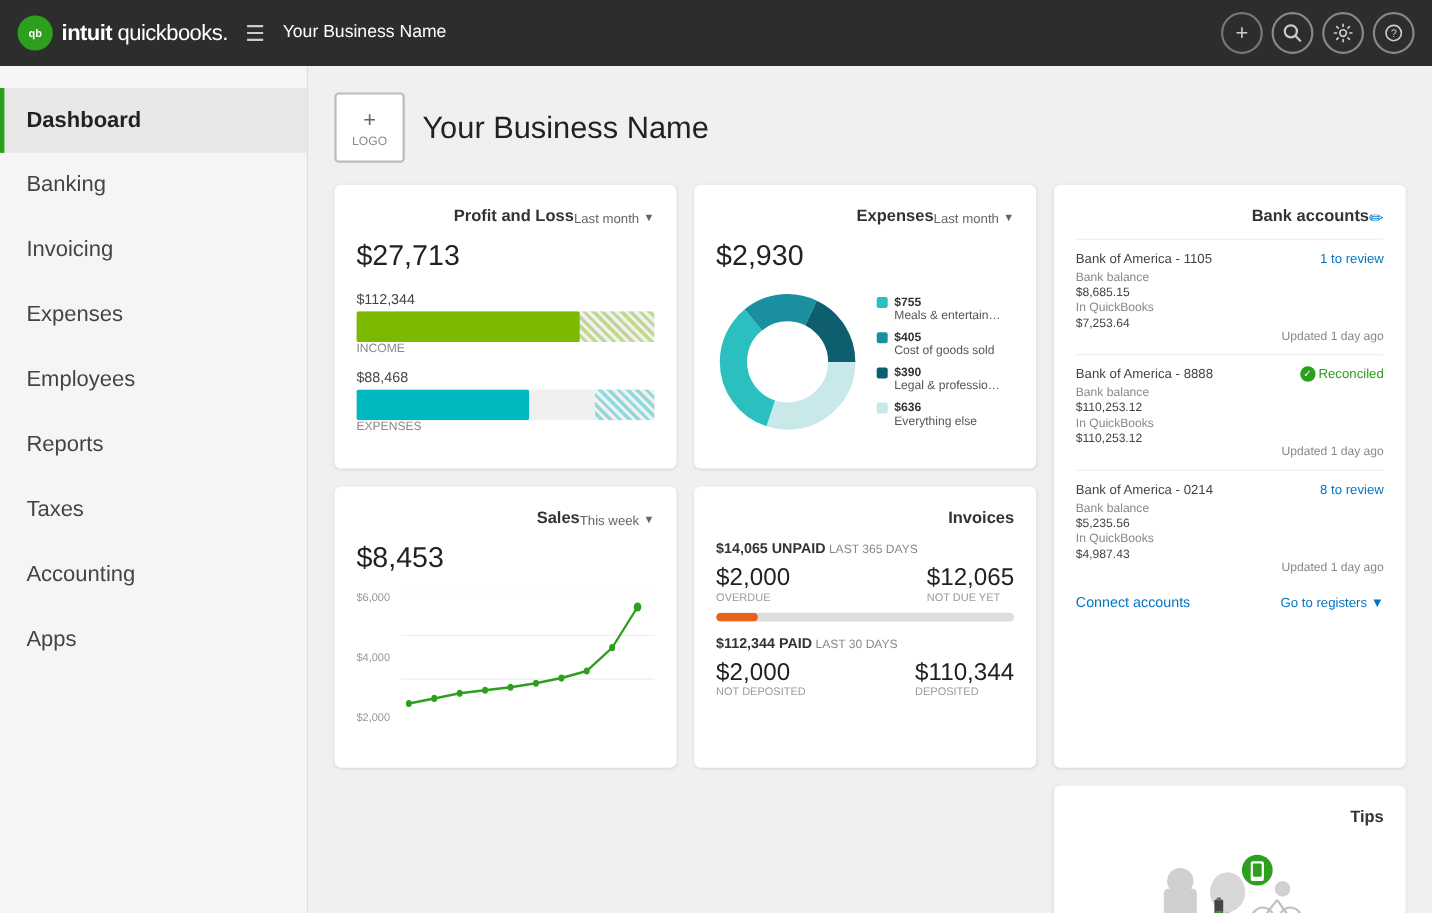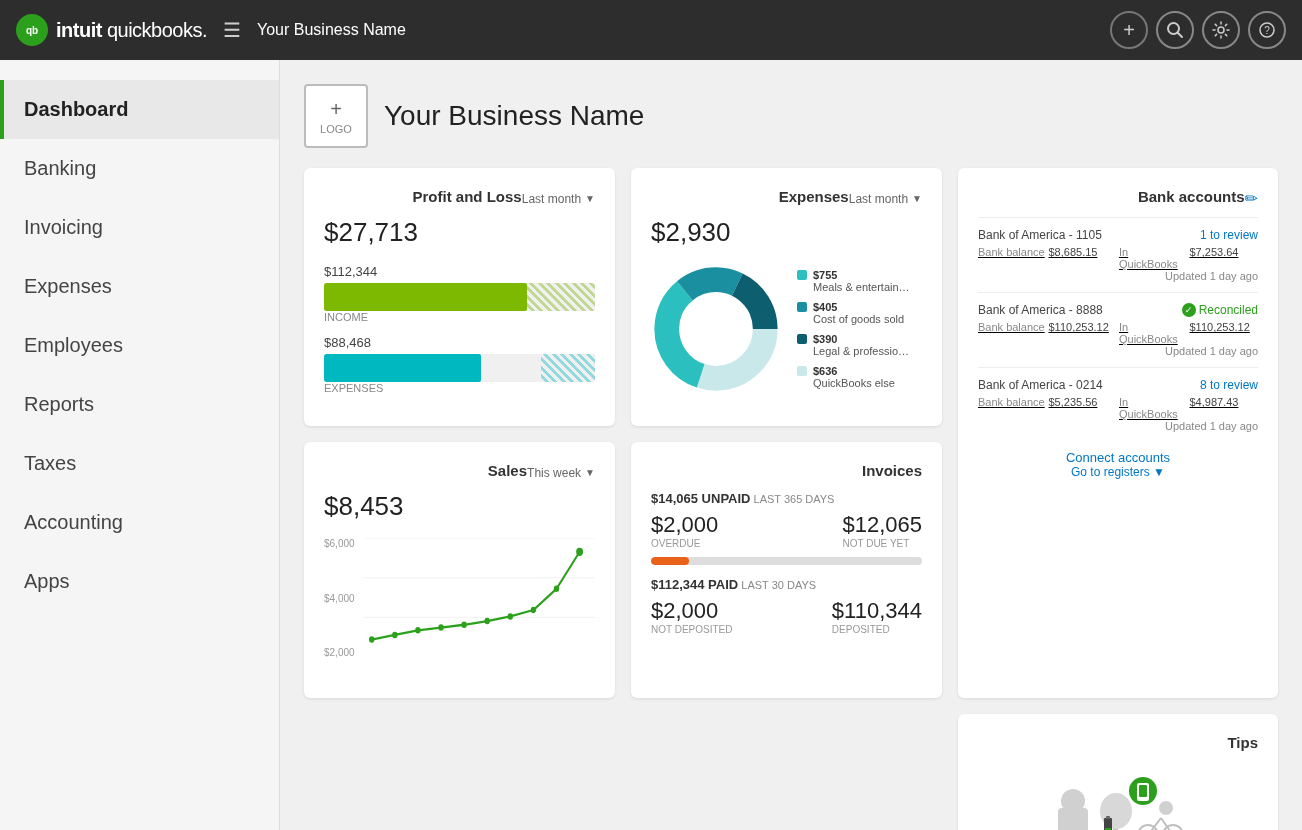--- a/index.html
+++ b/index.html
@@ -288,23 +288,22 @@
       cursor: pointer;
     }
     .bank-row-top {
       display: flex;
       justify-content: space-between;
       align-items: center;
       margin-bottom: 4px;
     }
     .bank-balances {
       display: grid;
-      grid-template-columns: 1fr 1fr 1fr 1fr;
+      grid-template-columns: 1fr;
       gap: 2px;
-      text-decoration: underline;
     }
     .bank-bal-label { font-size: 11px; color: #888; }
     .bank-bal-value { font-size: 11px; color: #444; }
     .bank-updated { font-size: 11px; color: #888; text-align: right; }
     .reconciled-badge {
       display: flex;
       align-items: center;
       gap: 3px;
       font-size: 12px;
       color: #2ca01c;
@@ -315,21 +314,20 @@
       border-radius: 50%;
       display: flex; align-items: center; justify-content: center;
       color: white;
       font-size: 9px;
     }
     .bank-footer {
       display: flex;
       justify-content: space-between;
       align-items: center;
       margin-top: 8px;
-      flex-direction: column;
     }
     .connect-link { font-size: 13px; color: #0077c5; cursor: pointer; }
     .go-registers { font-size: 12px; color: #0077c5; cursor: pointer; }
 
     
     .sales-card { grid-column: 1; }
     .sales-chart {
       height: 140px;
       position: relative;
       margin-top: 8px;
@@ -546,21 +544,21 @@
               <div class="legend-dot" style="background:#0d5f70;"></div>
               <div>
                 <div class="legend-amount">$390</div>
                 <div class="legend-label">Legal &amp; professio…</div>
               </div>
             </div>
             <div class="legend-item">
               <div class="legend-dot" style="background:#c8e8ea;"></div>
               <div>
                 <div class="legend-amount">$636</div>
-                <div class="legend-label">QuickBooks else</div>
+                <div class="legend-label">Everything else</div>
               </div>
             </div>
           </div>
         </div>
       </div>
 
       <div class="card bank-accounts-card">
         <div class="card-header">
           <span class="card-title">Bank accounts</span>
           <span class="bank-edit-icon">✏</span>

